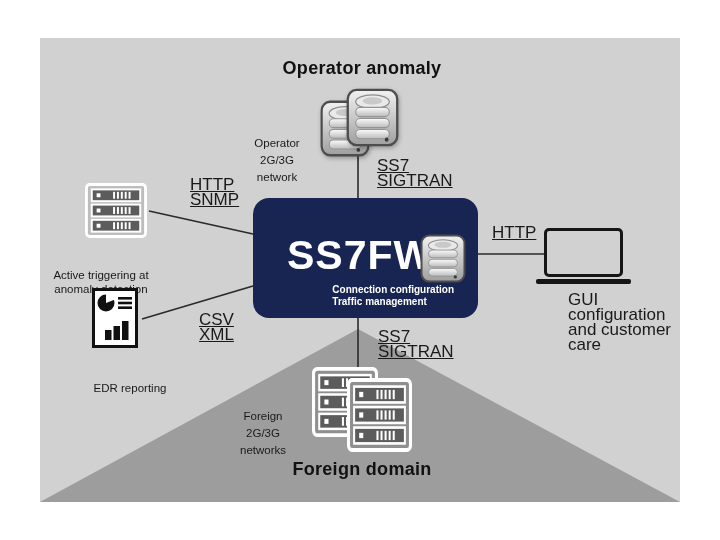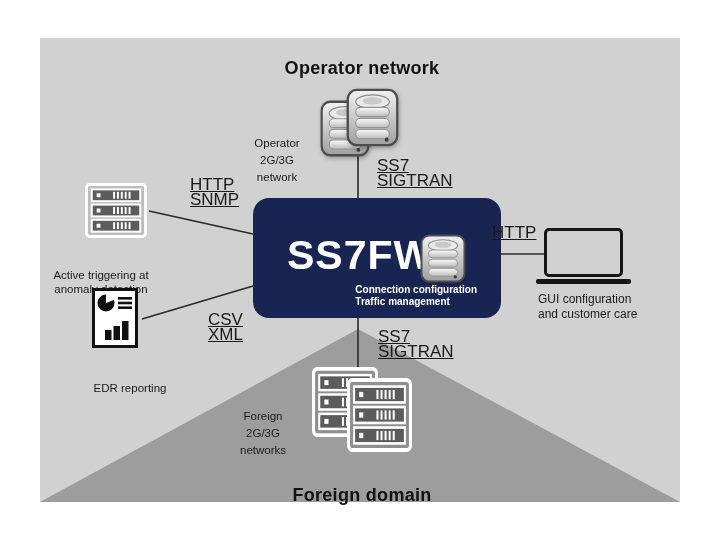--- a/index.html
+++ b/index.html
@@ -5,28 +5,28 @@
   :root{
     --canvas_bg:#d1d1d1; --triangle:#9d9d9d; --firewall_box:#182552;
     --text:#1a1a1a; --line:#2a2a2a; --white:#ffffff;
     --rack_light:#bdbdbd; --rack_dark:#6e6e6e; --row_dark:#5c5c5c;
   }
   html,body{margin:0;padding:0;background:#fff;font-family:"Liberation Sans",sans-serif;}
   .stage{position:relative;width:720px;height:540px;background:#fff;overflow:hidden;}
   .canvas{position:absolute;left:40px;top:38px;width:640px;height:464px;background:var(--canvas_bg);}
   .abs{position:absolute;}
   .ml{white-space:pre-line;}
-  .label{font-size:12px;line-height:14px;color:var(--text);}
+  .label{font-size:17px;line-height:14px;color:var(--text);margin-left:30px;}
   .node-label{font-size:11.5px;line-height:17px;color:var(--text);text-align:center;margin-top:24px;}
   .proto{font-size:17px;line-height:15px;color:var(--text);text-decoration:underline;}
   .domain-title{font-size:18px;font-weight:700;color:#111;text-align:center;letter-spacing:.3px;}
   .tri-svg, .lines-svg{position:absolute;left:0;top:0;width:640px;height:464px;pointer-events:none;}
   .tri{fill:var(--triangle);}
   .conn{stroke:var(--line);stroke-width:1.6;fill:none;}
-  .fwbox{position:absolute;left:213px;top:160px;width:248px;height:120px;background:var(--firewall_box);border-radius:16px;}
+  .fwbox{position:absolute;left:213px;top:160px;width:225px;height:120px;background:var(--firewall_box);border-radius:16px;}
   .fwname{position:absolute;left:34px;top:34px;color:#fff;font-size:41px;font-weight:700;letter-spacing:1px;}
   .fwcap{position:absolute;right:24px;bottom:10px;color:#fff;font-size:10px;font-weight:700;line-height:12px;}
   .laptop-screen{position:absolute;left:504px;top:190px;width:73px;height:43px;border:3px solid #151515;border-radius:5px;background:transparent;}
   .laptop-base{position:absolute;left:496px;top:241px;width:95px;height:5px;background:#151515;border-radius:2px;}
   .shadowed{filter:drop-shadow(1px 2px 2px rgba(0,0,0,.28));}
 </style>
 </head>
 <body>
 
 <svg width="0" height="0" style="position:absolute">
@@ -100,21 +100,21 @@
     </svg>
 
     <svg class="lines-svg">
       <line class="conn" x1="318" y1="118" x2="318" y2="160"></line>
       <line class="conn" x1="318" y1="280" x2="318" y2="329"></line>
       <line class="conn" x1="109" y1="173" x2="213" y2="196"></line>
       <line class="conn" x1="102" y1="281" x2="213" y2="248"></line>
       <line class="conn" x1="438" y1="216" x2="504" y2="216"></line>
     </svg>
 
-    <div class="abs domain-title" style="left:202px;top:20px;width:240px;">Operator network</div>
+    <div class="abs domain-title" style="left:202px;top:20px;width:240px;">Operator anomaly</div>
 
     <svg class="abs shadowed" style="left:280px;top:62px;width:50px;height:57px;">
         <use href="#db-server"></use>
       </svg>
     <svg class="abs shadowed" style="left:306px;top:50px;width:53px;height:59px;">
         <use href="#db-server"></use>
       </svg>
 
     <div class="abs node-label ml" style="left:190px;top:73px;width:94px;">Operator
 2G/3G
@@ -128,21 +128,21 @@
       </svg>
     <div class="abs node-label ml" style="left:0;top:206px;width:122px;line-height:14px;text-align:center;">Active triggering at
 anomaly detection</div>
     <div class="abs proto ml" style="left:150px;top:139px;">HTTP
 SNMP</div>
 
     <svg class="abs" style="left:52px;top:250px;width:46px;height:60px;">
         <use href="#report-doc"></use>
       </svg>
     <div class="abs node-label" style="left:38px;top:318px;width:104px;">EDR reporting</div>
-    <div class="abs proto ml" style="left:168px;top:274px;">CSV
+    <div class="abs proto ml" style="left:159px;top:274px;">CSV
 XML</div>
 
     <div class="fwbox">
       <div class="fwname">SS7FW</div>
       <svg class="abs" style="left:167px;top:36px;width:46px;height:49px;">
           <use href="#db-server"></use>
         </svg>
       <div class="fwcap ml">Connection configuration
 Traffic management</div>
     </div>
@@ -160,16 +160,16 @@
         <use href="#rack"></use>
       </svg>
     <svg class="abs" style="left:307px;top:340px;width:65px;height:74px;--rack-fill:#8f8f8f;--row-fill:#5c5c5c;">
         <use href="#rack"></use>
       </svg>
 
     <div class="abs node-label ml" style="left:176px;top:346px;width:94px;">Foreign
 2G/3G
 networks</div>
 
-    <div class="abs domain-title" style="left:202px;top:421px;width:240px;margin-top:26px;">Foreign domain</div>
+    <div class="abs domain-title" style="left:202px;top:421px;width:240px;">Foreign domain</div>
 
   </div>
 </div>
 
 </body></html>

